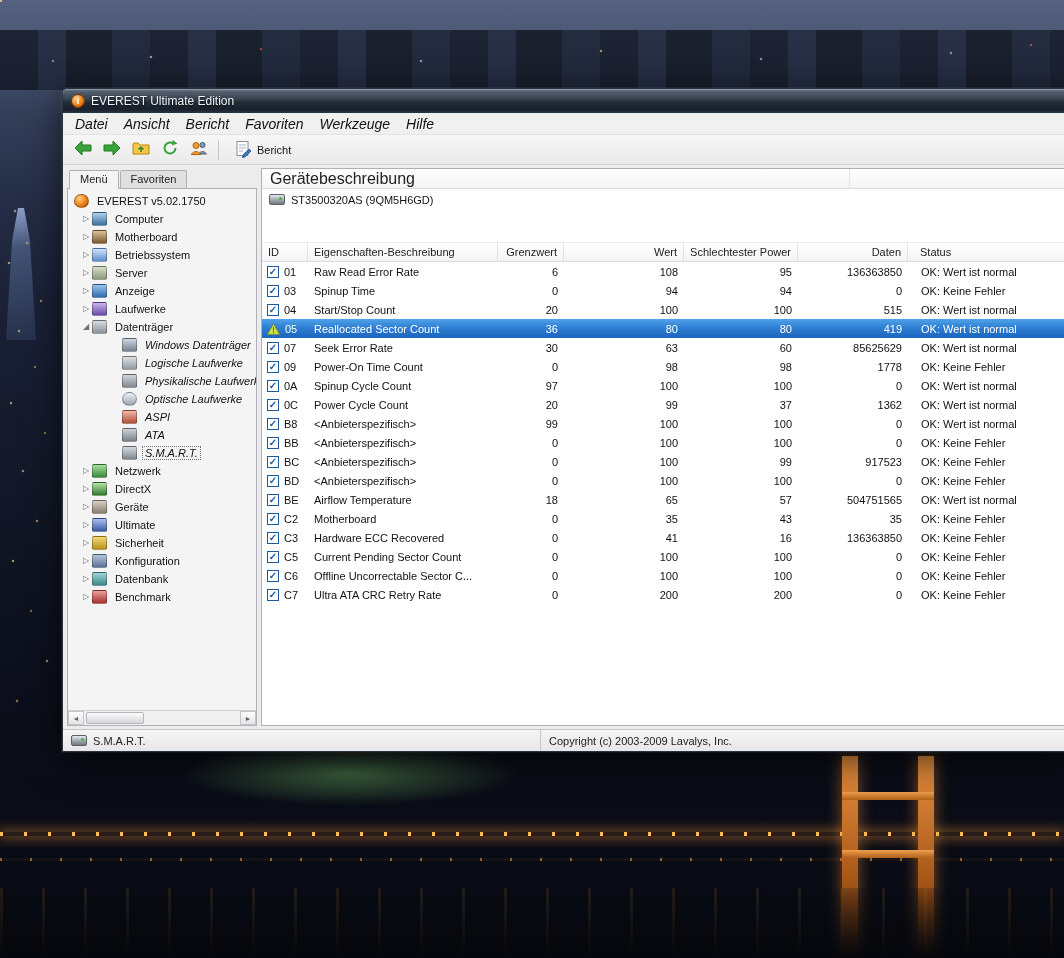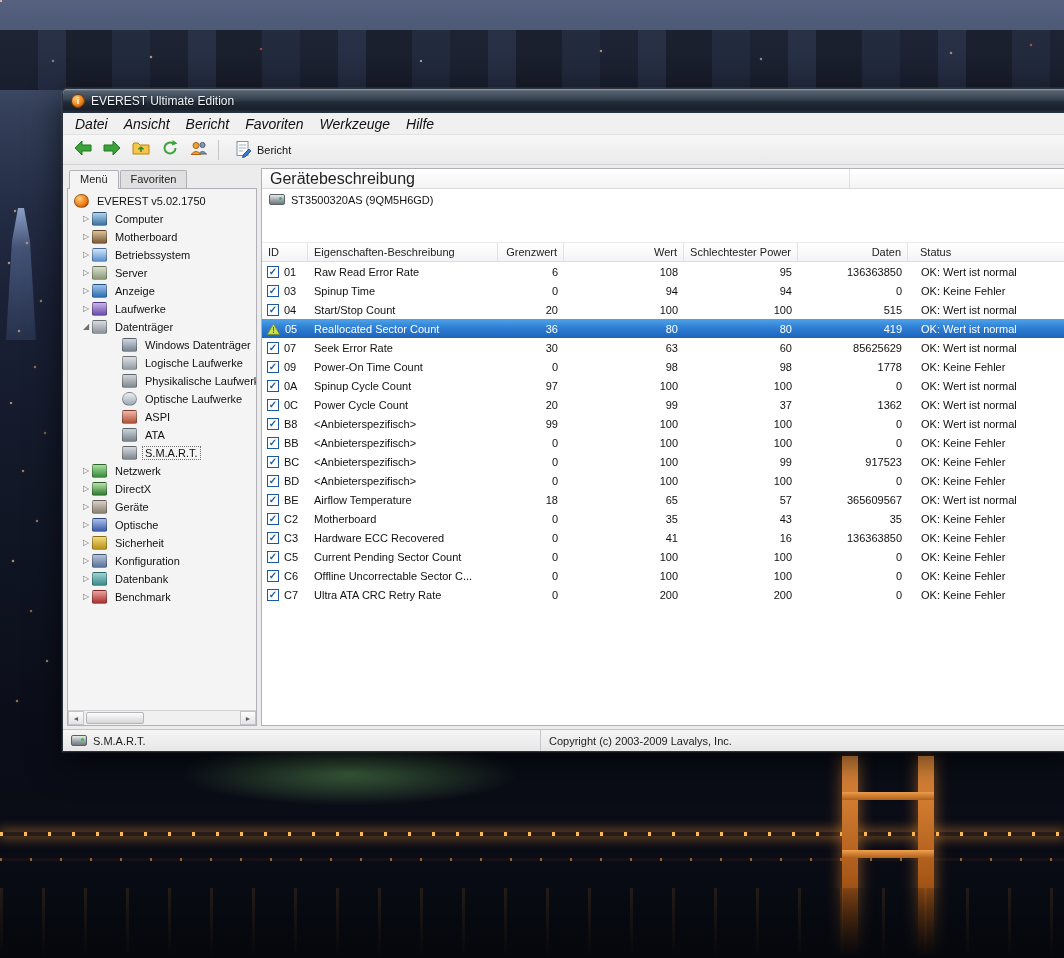--- a/index.html
+++ b/index.html
@@ -73,21 +73,21 @@
   
   .sidebar{width:190px;flex:none;display:flex;flex-direction:column;min-height:0;}
   .tabs{display:flex;height:20px;flex:none;align-items:flex-end;gap:1px;padding-left:2px;}
   .tab{font-size:11px;padding:2px 10px 3px;background:#e0e0e0;color:#222;
     border:1px solid #b0b0b6;border-bottom:none;border-radius:2px 2px 0 0;}
   .tab.active{background:#f4f4f4;position:relative;z-index:2;margin-bottom:-1px;padding-bottom:4px;}
   .tree-panel{flex:1;min-height:0;border:1px solid #b0b0b6;background:#f4f4f4;
     display:flex;flex-direction:column;overflow:hidden;}
   .tree{flex:1;padding-top:3px;overflow:hidden;}
   .tree-item{display:flex;align-items:center;height:18px;font-size:11px;white-space:nowrap;color:#111;}
-  .lvl0{padding-left:4px;}.lvl1{padding-left:12px;}.lvl2{padding-left:42px;}
+  .lvl0{padding-left:4px;}.lvl1{padding-left:12px;}.lvl2{padding-left:42px;font-style:italic;}
   .expander{width:12px;flex:none;font-size:8px;color:#707070;text-align:center;line-height:1;}
   .lvl0 .expander{width:2px;}
   .tree-icon{width:15px;height:14px;flex:none;margin-right:5px;border-radius:2px;
     border:1px solid rgba(0,0,0,.28);}
   .tree-label{padding:1px 3px;overflow:hidden;}
   .tree-item.sel .tree-label{border:1px dotted #707070;padding:0 2px;}
   .ic-everest{border-radius:50%;background:radial-gradient(circle at 35% 30%,#ffd080,#f08018 55%,#a04808);}
   .ic-computer{background:linear-gradient(#aed4ee,#3a6f9e);}
   .ic-motherboard{background:linear-gradient(#d9c29a,#7a5a32);}
   .ic-os{background:linear-gradient(#cfe4f7,#5a8fd0);}
@@ -330,21 +330,21 @@
               <span class="tree-label">DirectX</span>
             </div>
             <div class="tree-item lvl1">
               <span class="expander">▷</span>
               <span class="tree-icon ic-devices"></span>
               <span class="tree-label">Geräte</span>
             </div>
             <div class="tree-item lvl1">
               <span class="expander">▷</span>
               <span class="tree-icon ic-software"></span>
-              <span class="tree-label">Optische</span>
+              <span class="tree-label">Ultimate</span>
             </div>
             <div class="tree-item lvl1">
               <span class="expander">▷</span>
               <span class="tree-icon ic-security"></span>
               <span class="tree-label">Sicherheit</span>
             </div>
             <div class="tree-item lvl1">
               <span class="expander">▷</span>
               <span class="tree-icon ic-configuration"></span>
               <span class="tree-label">Konfiguration</span>
@@ -539,21 +539,21 @@
           </div>
           <div class="tr">
             <div class="td idcell">
               <span class="cb"></span>
               <span>BE</span>
             </div>
             <div class="td al-left">Airflow Temperature</div>
             <div class="td al-right">18</div>
             <div class="td al-right">65</div>
             <div class="td al-right">57</div>
-            <div class="td al-right">365609567</div>
+            <div class="td al-right">504751565</div>
             <div class="td al-left st">OK: Wert ist normal</div>
           </div>
           <div class="tr">
             <div class="td idcell">
               <span class="cb"></span>
               <span>C2</span>
             </div>
             <div class="td al-left">Motherboard</div>
             <div class="td al-right">0</div>
             <div class="td al-right">35</div>

